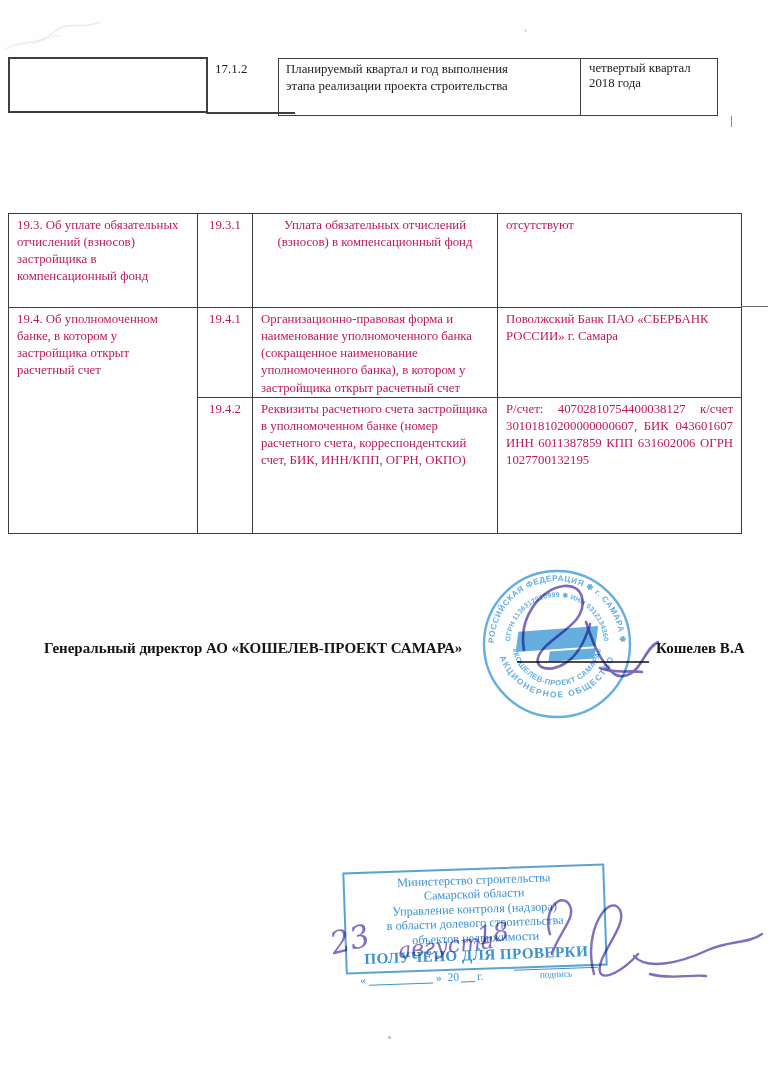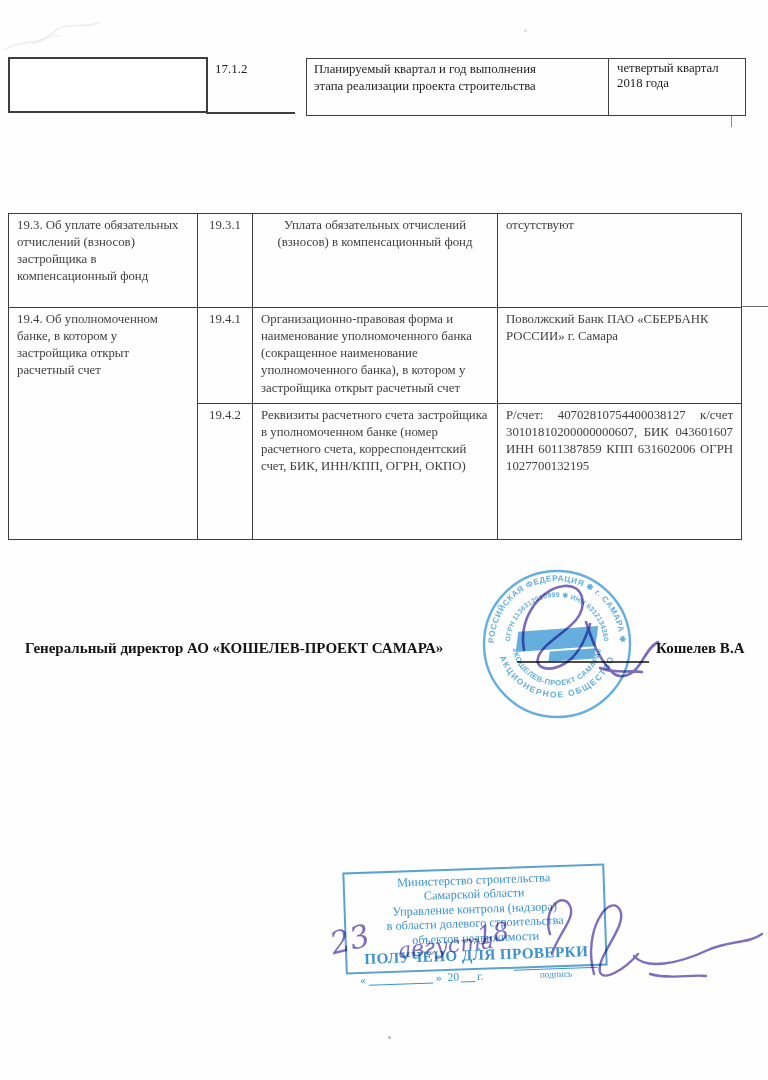--- a/index.html
+++ b/index.html
@@ -7,41 +7,41 @@
   .page {
     position:relative; width:768px; height:1080px; margin:0 auto;
     background:#fefefe; overflow:hidden;
     font-family:"Liberation Serif", serif; color:#222;
   }
   
   .tt-left-box { position:absolute; left:8px; top:57px; width:200px; height:56px;
     border:2px solid #3f3f3f; background:#fff; }
   .tt-connector { position:absolute; left:206px; top:112px; width:89px; height:2px; background:#3f3f3f; }
   .tt-num { position:absolute; left:215px; top:61px; width:70px; font-size:13px; color:#1e1e1e; }
-  .tt-right-box { position:absolute; left:306px; top:58px; width:440px; height:58px;
+  .tt-right-box { position:absolute; left:278px; top:58px; width:440px; height:58px;
     border:1px solid #3f3f3f; display:flex; }
   .tt-desc { width:257px; padding:2px 5px 2px 7px; font-size:12.8px; line-height:1.35; color:#1e1e1e; }
   .tt-val  { flex:1; border-left:1px solid #3f3f3f; padding:2px 4px 2px 8px; font-size:12.8px; color:#1e1e1e;margin-left:44px; }
   .tt-artifact-v { position:absolute; left:731px; top:116px; width:1px; height:11px; background:#8a8a8a; }
 
   
   .heading { position:absolute; left:71px; top:183px; font-size:15.5px; color:#141414; white-space:pre; }
 
   
   table.main { position:absolute; left:8px; top:213px; width:733px;
     border-collapse:collapse; table-layout:fixed; }
   table.main td { border:1px solid #3c3c3c; vertical-align:top;
-    padding:3px 8px 6px 8px; font-size:12.8px; line-height:1.34; color:#404040; }
+    padding:3px 8px 0 8px; font-size:12.8px; line-height:1.34; color:#be185d; }
   td.num { text-align:center; padding-left:2px; padding-right:2px; }
   td.center { text-align:center; }
   td.justify { text-align:justify; line-height:1.72; padding-right:10px; }
   .artifact-h { position:absolute; left:741px; top:306px; width:27px; height:1px; background:#6e6e6e; }
 
   
-  .sig-title { position:absolute; left:25px; top:640px; font-size:15px; font-weight:bold; color:#141414; }
+  .sig-title { position:absolute; left:44px; top:640px; font-size:15px; font-weight:bold; color:#141414; }
   .sig-underline { position:absolute; left:517px; top:661px; width:132px; height:2px; background:#4a4a4a; }
   .sig-name { position:absolute; left:656px; top:640px; font-size:15px; font-weight:bold; color:#141414; }
 
   
   .round-stamp { position:absolute; left:468px; top:566px; mix-blend-mode:multiply; }
   .round-stamp text { font-family:"Liberation Sans", sans-serif; fill:#4aa2da; font-weight:bold; }
   .sig1 { position:absolute; left:480px; top:572px; mix-blend-mode:multiply; }
 
   
   .min-stamp { position:absolute; left:344px; top:868px; width:262px; height:102px;

